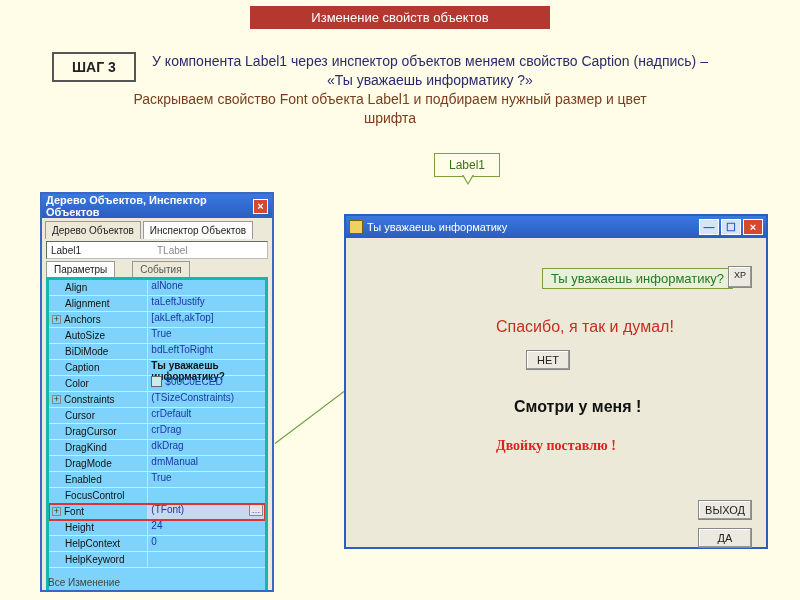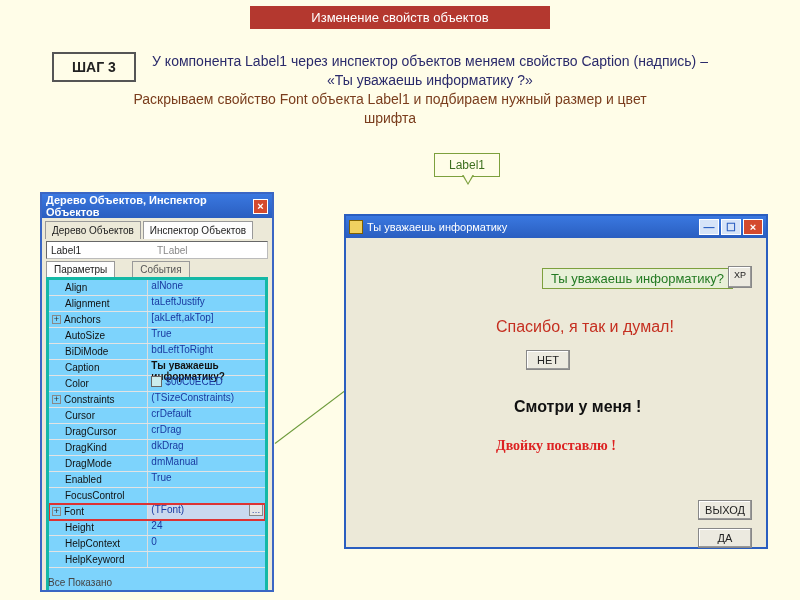--- a/index.html
+++ b/index.html
@@ -442,21 +442,21 @@
       <div class="prow">
         <div class="pname">
           <span style="display: inline-block; width: 13px;"></span>
           <span>HelpKeyword</span>
         </div>
         <div class="pval">
           <span></span>
         </div>
       </div>
     </div>
-  <div class="insp-footer">Все Показано</div>
+  <div class="insp-footer">Все Изменение</div>
 </div>
 
 <div class="delphi">
   <div class="delphi-title">
     <span style="display:flex;align-items:center;gap:4px">
       <span style="width:14px;height:14px;background:#f0d060;border:1px solid #806000;display:inline-block"></span>
       <span>Ты уважаешь информатику</span>
     </span>
     <span class="dicons">
       <span class="dbtn">—</span>

